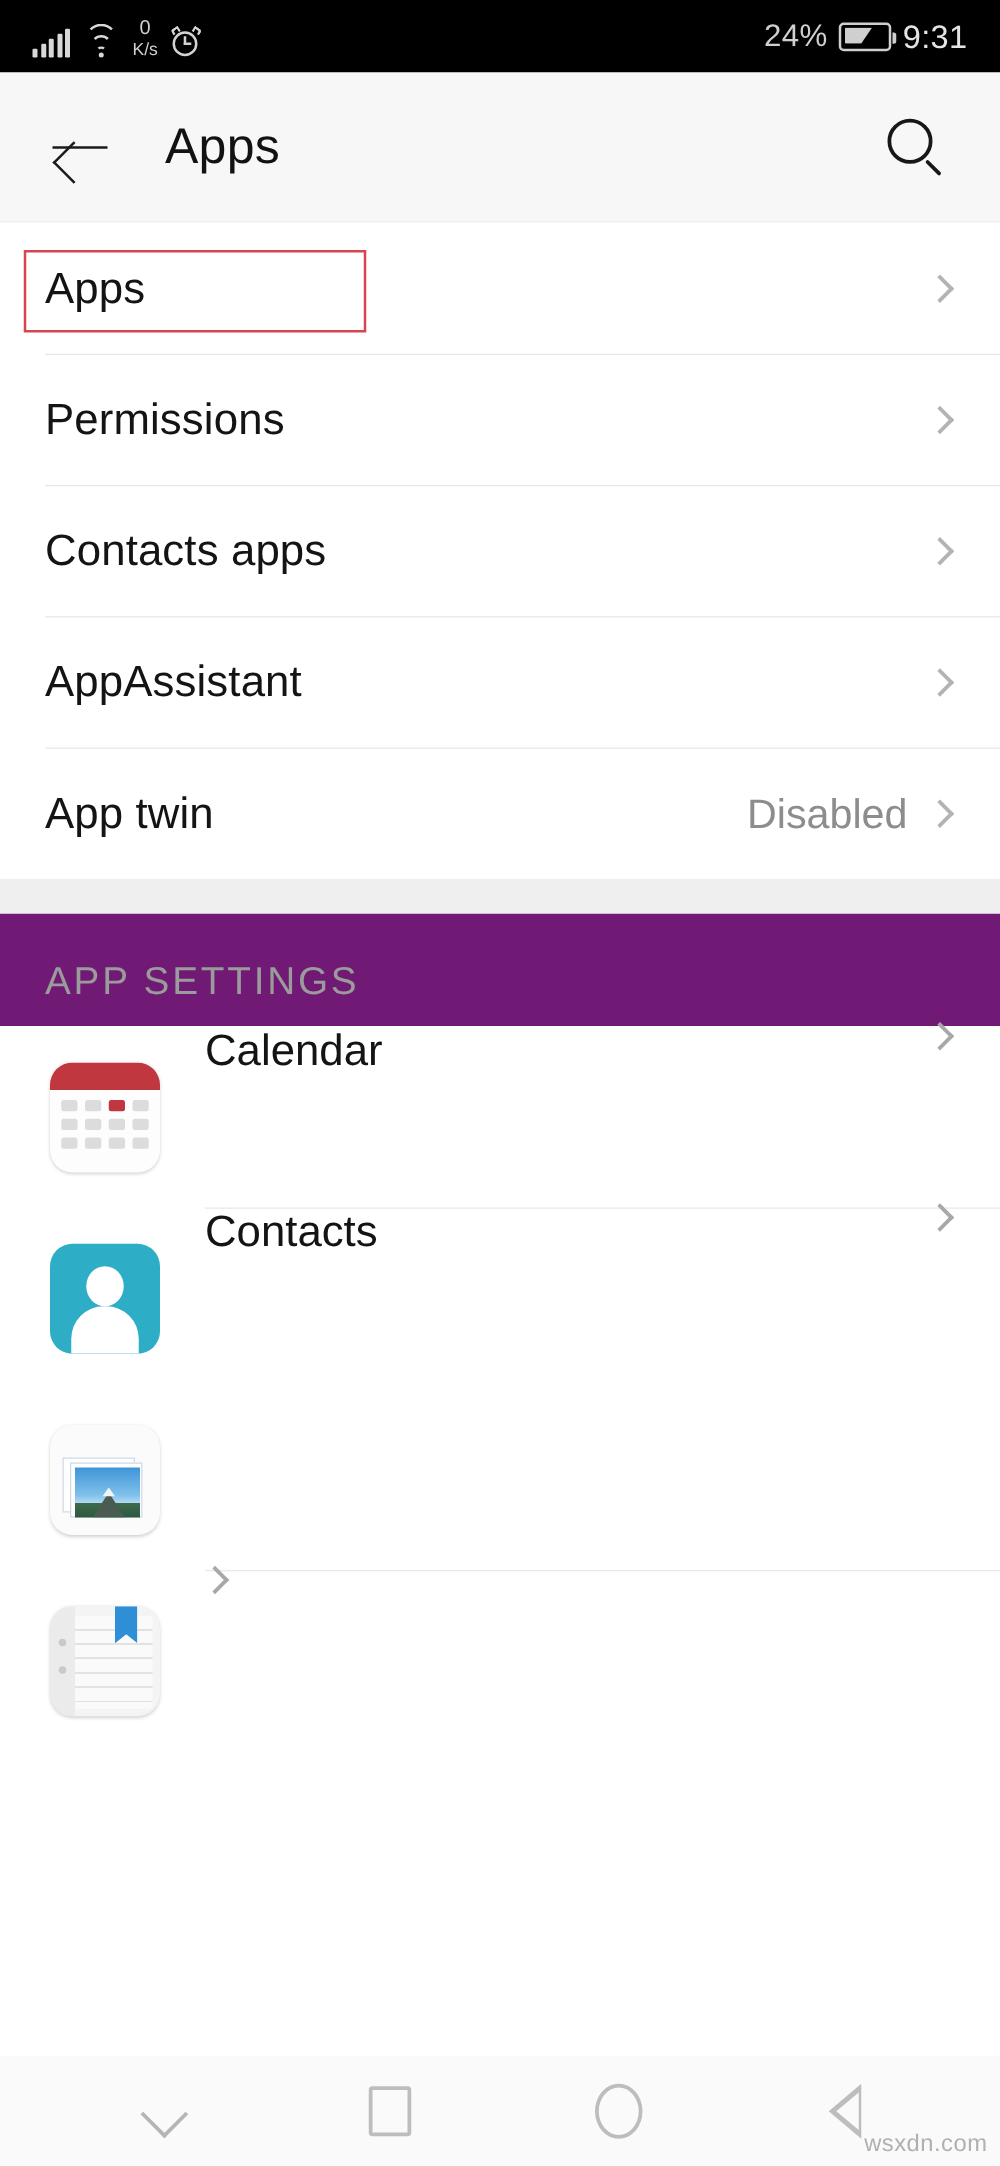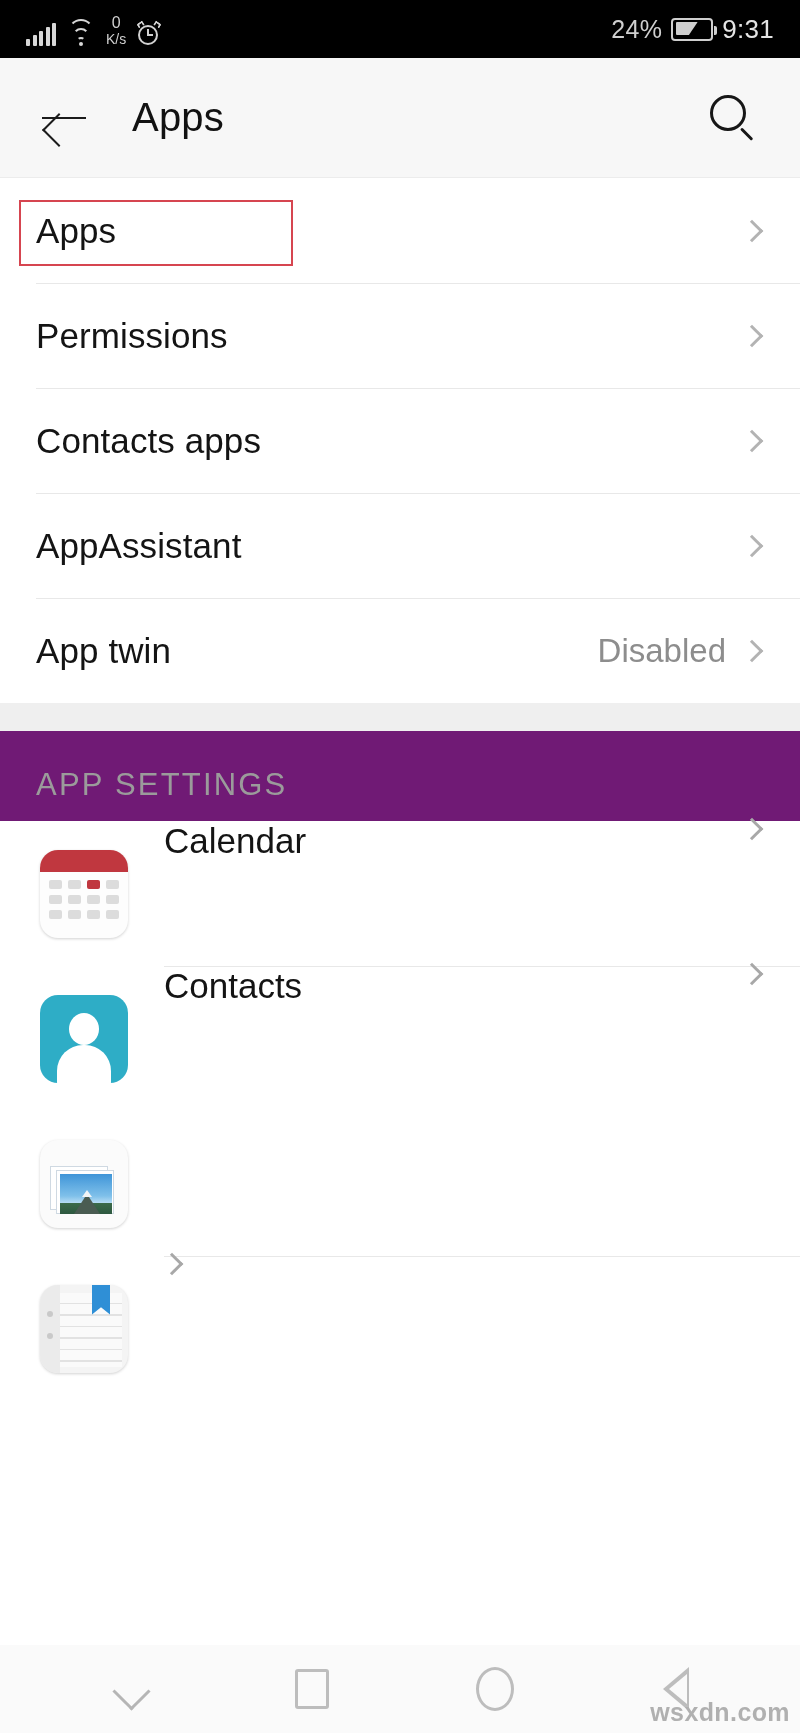--- a/index.html
+++ b/index.html
@@ -217,21 +217,21 @@
       border-bottom:22px solid transparent; border-right:26px solid transparent;
       position:relative; }
   .nav-triangle::before { content:""; position:absolute; left:2px; top:-22px;
       width:0; height:0; border-top:22px solid transparent;
       border-bottom:22px solid transparent; border-right:26px solid #bdbdbd; }
   .nav-triangle::after { content:""; position:absolute; left:8px; top:-15px;
       width:0; height:0; border-top:15px solid transparent;
       border-bottom:15px solid transparent; border-right:18px solid #fafafa; }
 
   .watermark { position:absolute; right:10px; bottom:6px;
-      font-size:25px; color:#b0b0b0; letter-spacing:.4px;font-weight:bold; }
+      font-size:19px; color:#b0b0b0; letter-spacing:.4px; }
 </style>
 </head>
 <body>
 
 <div class="statusbar">
   <div class="sb-left">
     <div class="signal">
       <i></i>
         <i></i>
         <i></i>

